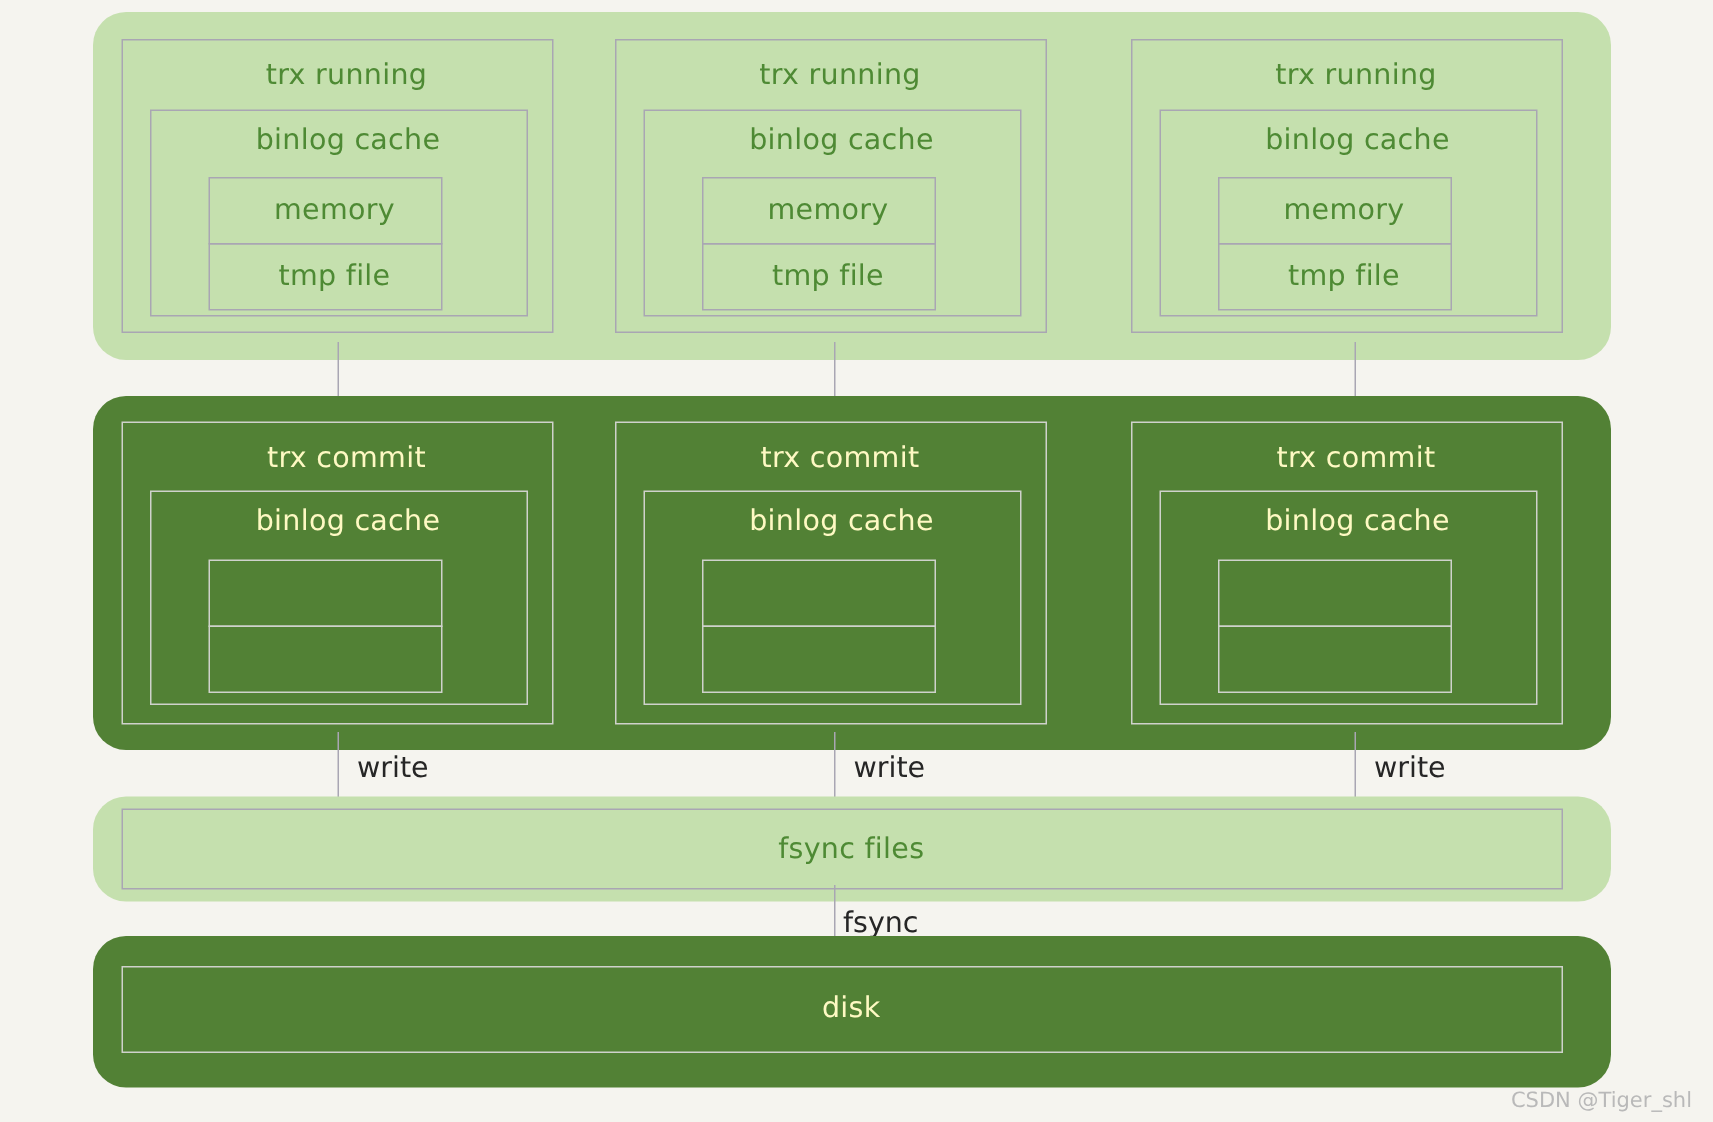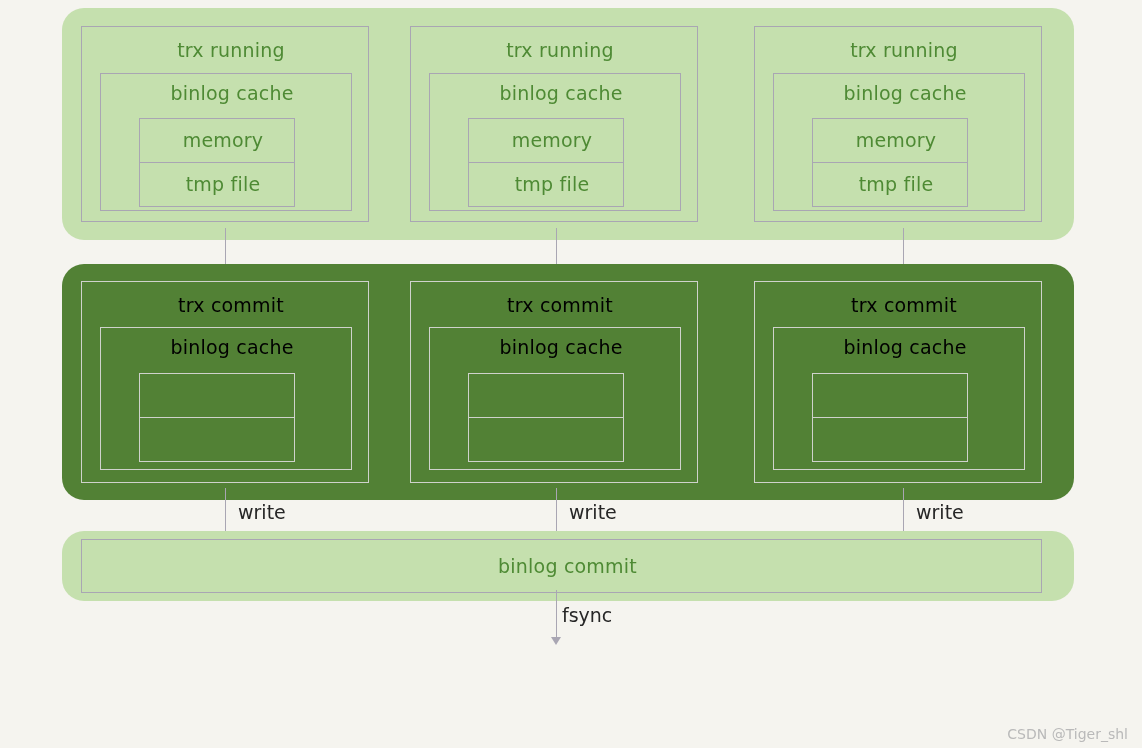--- a/index.html
+++ b/index.html
@@ -41,21 +41,21 @@
     position: absolute;
     left: 12px;
     right: 0;
     text-align: center;
     font-family: "DejaVu Sans", sans-serif;
     font-size: 19px;
     letter-spacing: 0.2px;
     white-space: nowrap;
   }
   .cap.onlight { color: #4e8a34; }
-  .cap.ondark  { color: #000000; }
+  .cap.ondark  { color: #fef9c3; }
 
   
   .arrow {
     position: absolute;
     width: 1px;
     background: #a9a6b3;
   }
   .arrowhead {
     position: absolute;
     width: 0;
@@ -188,24 +188,29 @@
   <div class="arrow" style="left:556px; top:488px; height:58px;"></div>
   <div class="arrowhead" style="left:551px; top:543px;"></div>
   <div class="arrowlabel" style="left:569px; top:501px;">write</div>
 
   <div class="arrow" style="left:903px; top:488px; height:58px;"></div>
   <div class="arrowhead" style="left:898px; top:543px;"></div>
   <div class="arrowlabel" style="left:916px; top:501px;">write</div>
 
   <div class="band light" style="left:62px; top:531px; width:1012px; height:70px;">
     <div class="box onlight" style="left:19px; top:8px; width:961px; height:54px;">
-      <div class="cap onlight" style="top:15px;">binlog commit</div>
+      <div class="cap onlight" style="top:15px;">fsync files</div>
     </div>
   </div>
 
   <div class="arrow" style="left:556px; top:590px; height:50px;"></div>
   <div class="arrowhead" style="left:551px; top:637px;"></div>
   <div class="arrowlabel" style="left:562px; top:604px;">fsync</div>
 
+  <div class="band dark" style="left:62px; top:624px; width:1012px; height:101px;">
+    <div class="box ondark" style="left:19px; top:20px; width:961px; height:58px;">
+      <div class="cap ondark" style="top:16px;">disk</div>
+    </div>
+  </div>
 
   <div class="watermark">CSDN @Tiger_shl</div>
 
 </div>
 
 </body></html>

